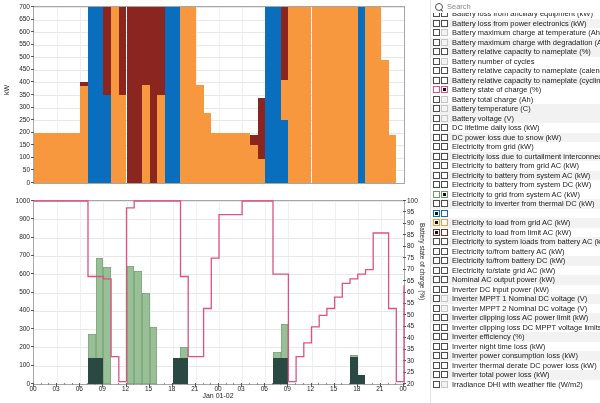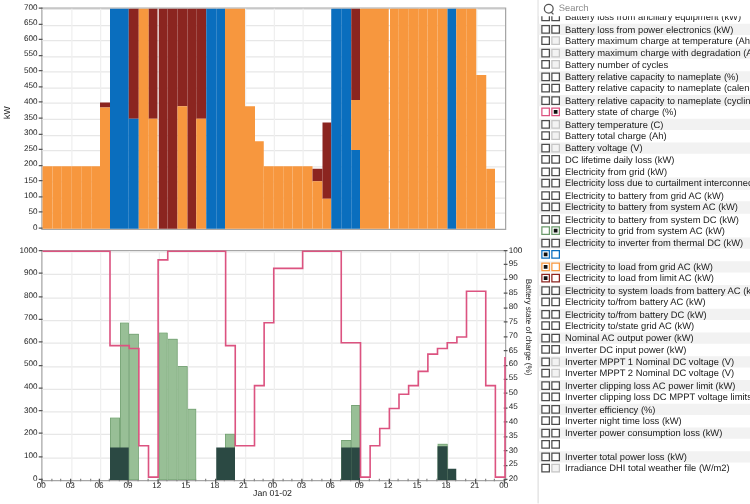--- a/index.html
+++ b/index.html
@@ -456,66 +456,71 @@
         <div class="row">
           <div class="cb"></div>
           <div class="cb dis"></div>
           <div class="rowlabel">Battery maximum charge at temperature (Ah)</div>
         </div>
         <div class="row alt">
           <div class="cb"></div>
           <div class="cb dis"></div>
           <div class="rowlabel">Battery maximum charge with degradation (Ah)</div>
         </div>
+        <div class="row alt">
+          <div class="cb"></div>
+          <div class="cb"></div>
+          <div class="rowlabel">Battery relative capacity to nameplate (%)</div>
+        </div>
         <div class="row">
           <div class="cb"></div>
           <div class="cb dis"></div>
           <div class="rowlabel">Battery number of cycles</div>
-        </div>
-        <div class="row alt">
-          <div class="cb"></div>
-          <div class="cb"></div>
-          <div class="rowlabel">Battery relative capacity to nameplate (%)</div>
         </div>
         <div class="row">
           <div class="cb"></div>
           <div class="cb"></div>
           <div class="rowlabel">Battery relative capacity to nameplate (calendar) (%)</div>
         </div>
         <div class="row alt">
           <div class="cb"></div>
           <div class="cb"></div>
           <div class="rowlabel">Battery relative capacity to nameplate (cycling) (%)</div>
         </div>
         <div class="row">
           <div class="cb colored" style="border-color: rgb(220, 83, 128);"></div>
           <div class="cb colored" style="border-color: rgb(220, 83, 128);">
             <div class="mark"></div>
           </div>
           <div class="rowlabel">Battery state of charge (%)</div>
         </div>
+        <div class="row">
+          <div class="cb"></div>
+          <div class="cb dis"></div>
+          <div class="rowlabel">Battery total charge (Ah)</div>
+        </div>
         <div class="row alt">
           <div class="cb"></div>
           <div class="cb dis"></div>
           <div class="rowlabel">Battery temperature (C)</div>
         </div>
-        <div class="row">
-          <div class="cb"></div>
-          <div class="cb dis"></div>
-          <div class="rowlabel">Battery total charge (Ah)</div>
-        </div>
         <div class="row alt">
           <div class="cb"></div>
           <div class="cb dis"></div>
           <div class="rowlabel">Battery voltage (V)</div>
         </div>
         <div class="row">
           <div class="cb"></div>
           <div class="cb"></div>
           <div class="rowlabel">DC lifetime daily loss (kW)</div>
+        </div>
+        <div class="row alt">
+          <div class="cb"></div>
+          <div class="cb"></div>
+          <div class="rowlabel">DC power loss due to snow (kW)</div>
         </div>
         <div class="row">
           <div class="cb"></div>
           <div class="cb"></div>
           <div class="rowlabel">Electricity from grid (kW)</div>
         </div>
         <div class="row alt">
           <div class="cb"></div>
           <div class="cb"></div>
           <div class="rowlabel">Electricity loss due to curtailment interconnection ou</div>
@@ -628,26 +633,27 @@
           <div class="rowlabel">Inverter night time loss (kW)</div>
         </div>
         <div class="row alt">
           <div class="cb"></div>
           <div class="cb"></div>
           <div class="rowlabel">Inverter power consumption loss (kW)</div>
         </div>
         <div class="row">
           <div class="cb"></div>
           <div class="cb"></div>
+          <div class="rowlabel">Inverter thermal derate DC power loss (kW)</div>
         </div>
         <div class="row alt">
           <div class="cb"></div>
           <div class="cb"></div>
           <div class="rowlabel">Inverter total power loss (kW)</div>
         </div>
         <div class="row">
           <div class="cb"></div>
           <div class="cb dis"></div>
-          <div class="rowlabel">Irradiance DHI total weather file (W/m2)</div>
+          <div class="rowlabel">Irradiance DHI with weather file (W/m2)</div>
         </div>
       </div>
   </div>
 </div>
 
 </body></html>

